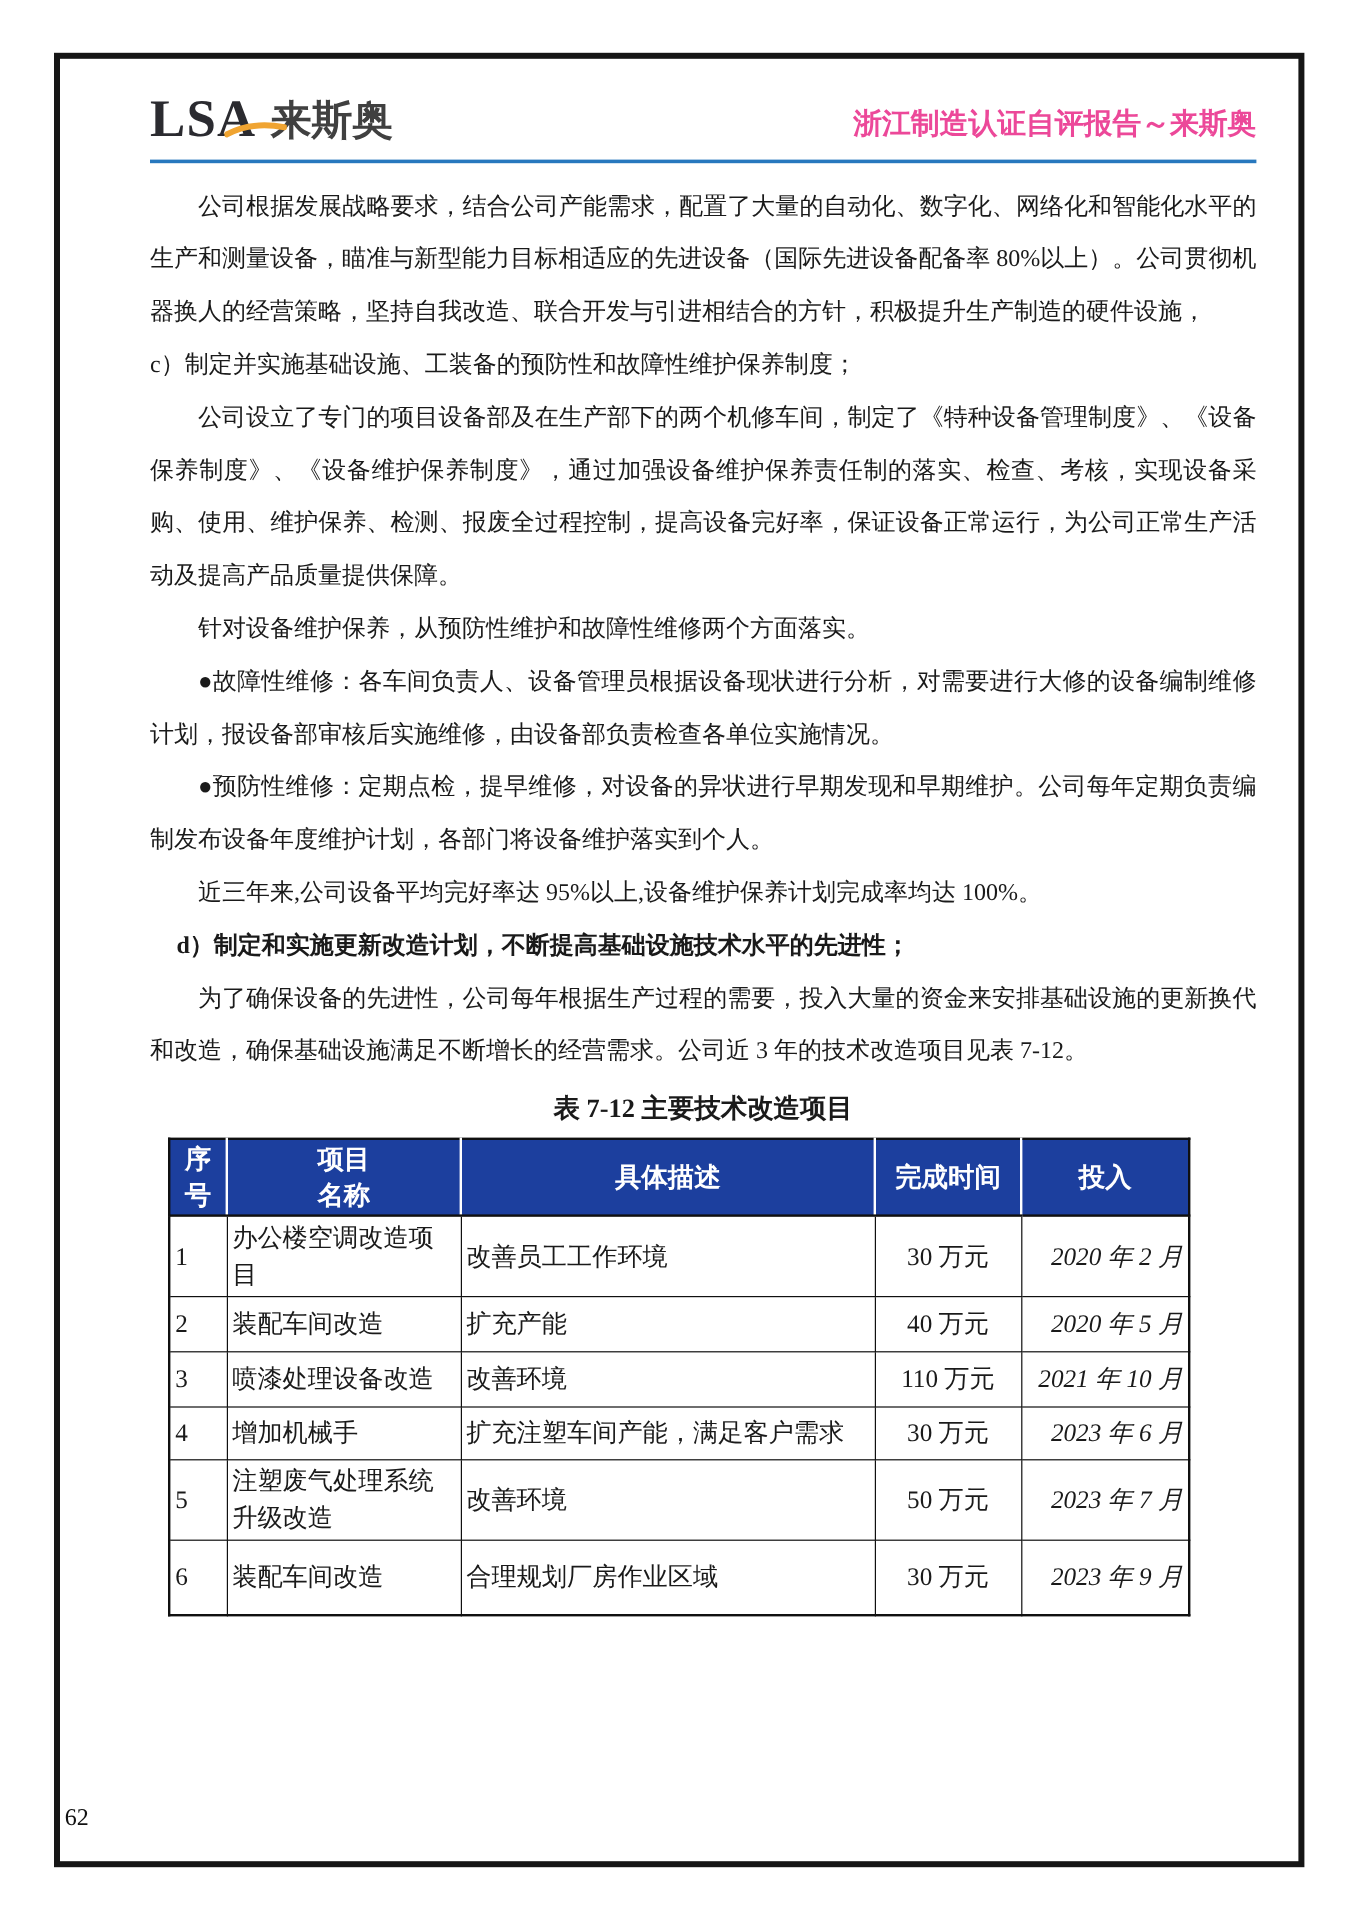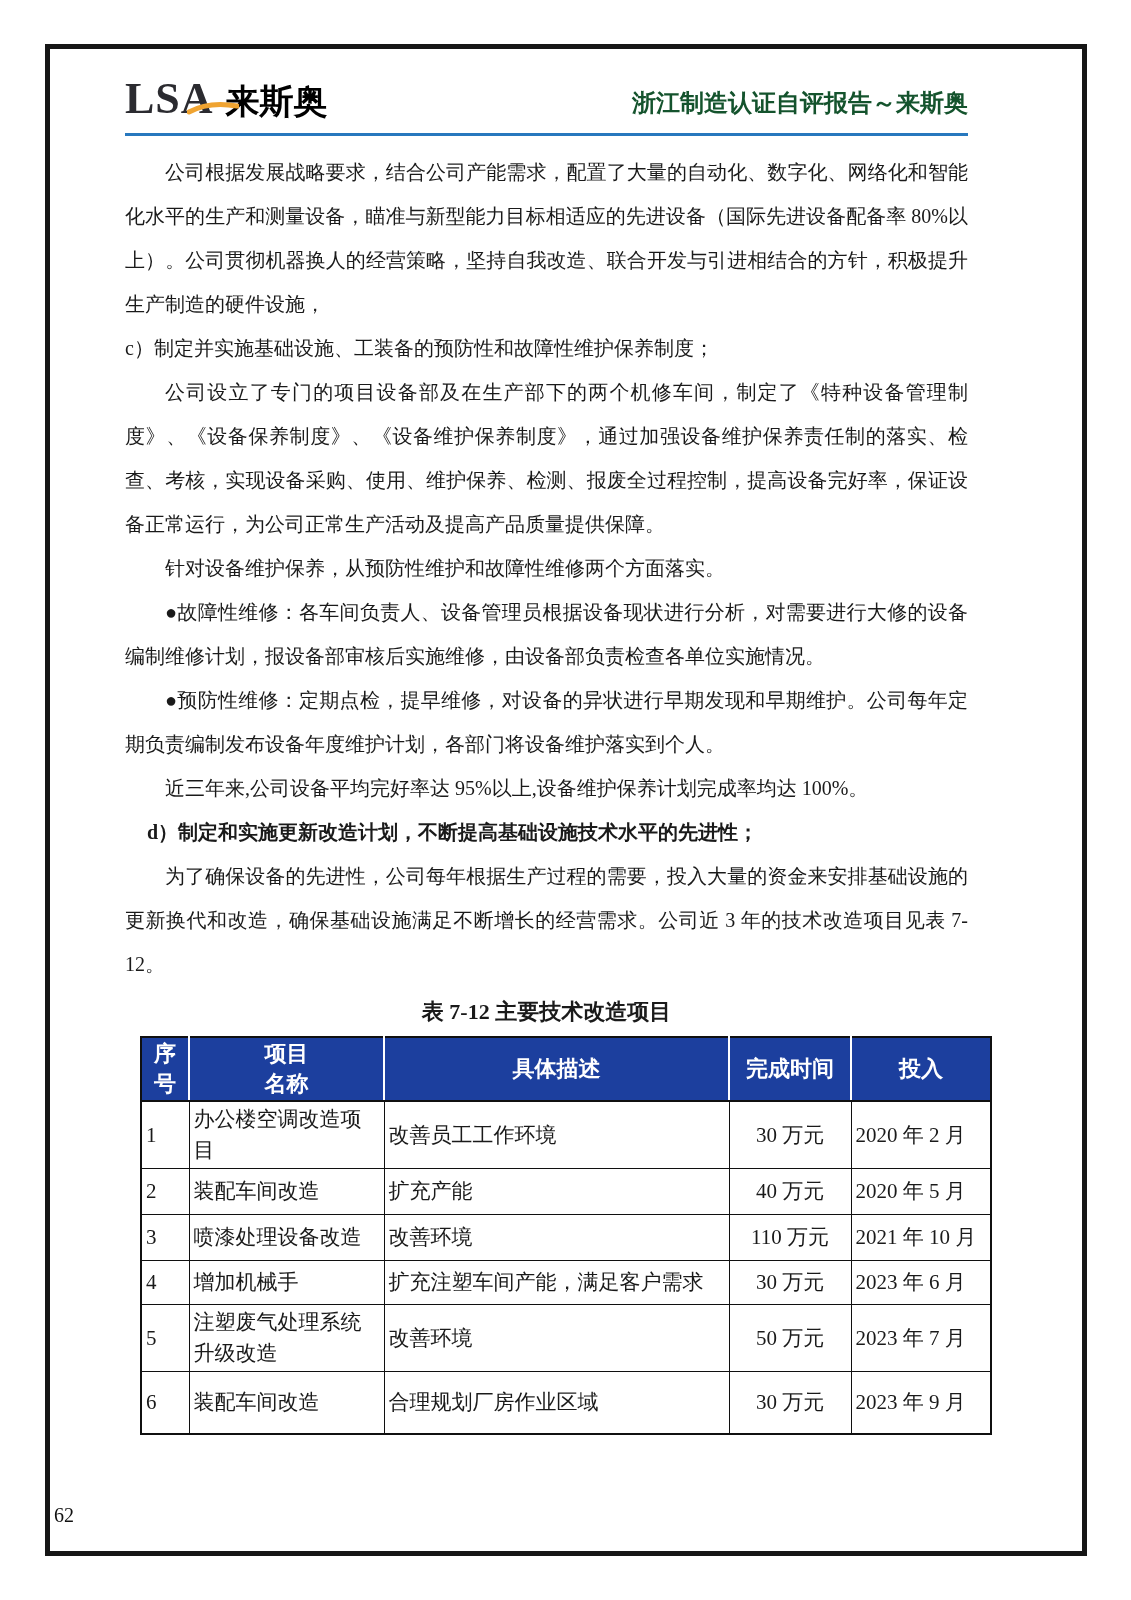--- a/index.html
+++ b/index.html
@@ -4,36 +4,36 @@
 <style>
   html,body{margin:0;padding:0;background:#ffffff;}
   .page{
     position:relative;width:1131px;height:1600px;background:#fff;
     font-family:"Liberation Serif",serif;color:#1a1a1a;overflow:hidden;
   }
   .frame{
     position:absolute;left:45px;top:44px;width:1042px;height:1512px;
     border:5px solid #161616;box-sizing:border-box;background:#fff;
   }
-  .inner{position:absolute;inset:0;padding:14px 114px 0 75px;}
+  .inner{position:absolute;inset:0;padding:14px 35px 0 75px;}
   
   .hdr{display:flex;justify-content:space-between;align-items:flex-end;height:58px;}
   .logo{position:relative;display:flex;align-items:flex-end;}
   .logo-lsa{
     font-family:"Liberation Serif",serif;font-weight:bold;font-size:44px;
     color:#2b2b30;letter-spacing:1px;line-height:44px;position:relative;
   }
   .logo-swoosh{position:absolute;left:62px;bottom:5px;}
   .logo-cn{
     font-family:"Liberation Sans",sans-serif;font-weight:bold;font-size:34px;
-    color:#000000;margin-left:12px;line-height:40px;
+    color:#404040;margin-left:12px;line-height:40px;
   }
   .doc-title{
     font-family:"Liberation Sans",sans-serif;font-weight:bold;font-size:24px;
-    color:#14532d;margin-bottom:2px;
+    color:#ec4899;margin-bottom:2px;
   }
   .rule{height:3px;background:var(--accent,#2878BE);margin-top:12px;}
   
   .bodytext{margin-top:14px;font-size:20px;line-height:44px;text-align:justify;}
   .bodytext p{margin:0;}
   .ind{text-indent:2em;}
   .h-c{font-weight:normal;}
   .h-d{font-weight:bold;padding-left:22px;}
   
   .tbl-caption{font-weight:bold;text-align:center;font-size:22px;line-height:40px;margin-top:6px;}
@@ -51,21 +51,21 @@
   table.tech th:first-child{border-left:2px solid #101010;}
   table.tech th:last-child{border-right:2px solid #101010;}
   table.tech td{
     border:1.5px solid #101010;vertical-align:middle;line-height:31px;
     padding:2px 4px;box-sizing:border-box;
   }
   td.c-no{text-align:left;vertical-align:top;padding-left:10px;padding-top:4px;}
   td.c-name{text-align:left;}
   td.c-desc{text-align:left;padding-left:12px;}
   td.c-time{text-align:center;}
-  td.c-invest{text-align:left;}
+  td.c-invest{text-align:right;font-style:italic;}
   tbody tr:nth-child(1) td{height:56px;}
   tbody tr:nth-child(2) td{height:46px;}
   tbody tr:nth-child(3) td{height:46px;}
   tbody tr:nth-child(4) td{height:44px;}
   tbody tr:nth-child(5) td{height:60px;}
   tbody tr:nth-child(6) td{height:62px;}
   
   .footer{position:absolute;left:4px;right:0;bottom:24px;text-align:left;font-size:20px;color:#111;}
 </style>
 </head>

